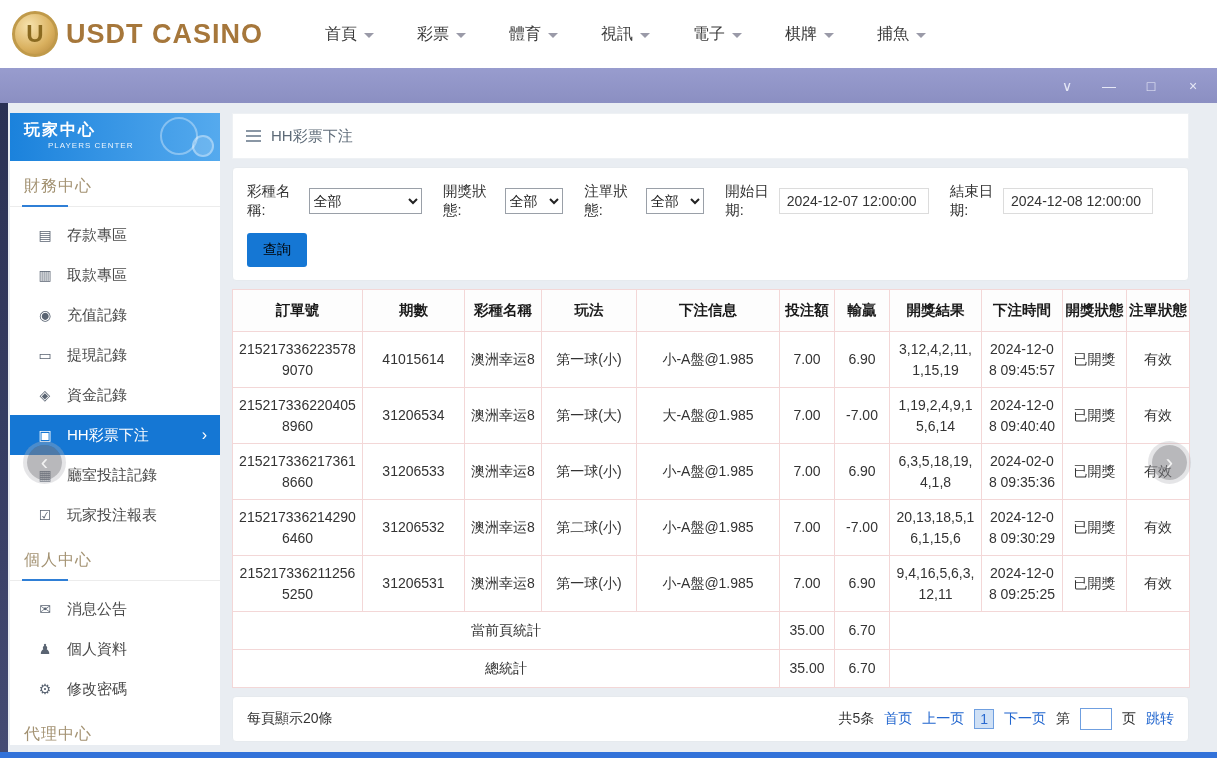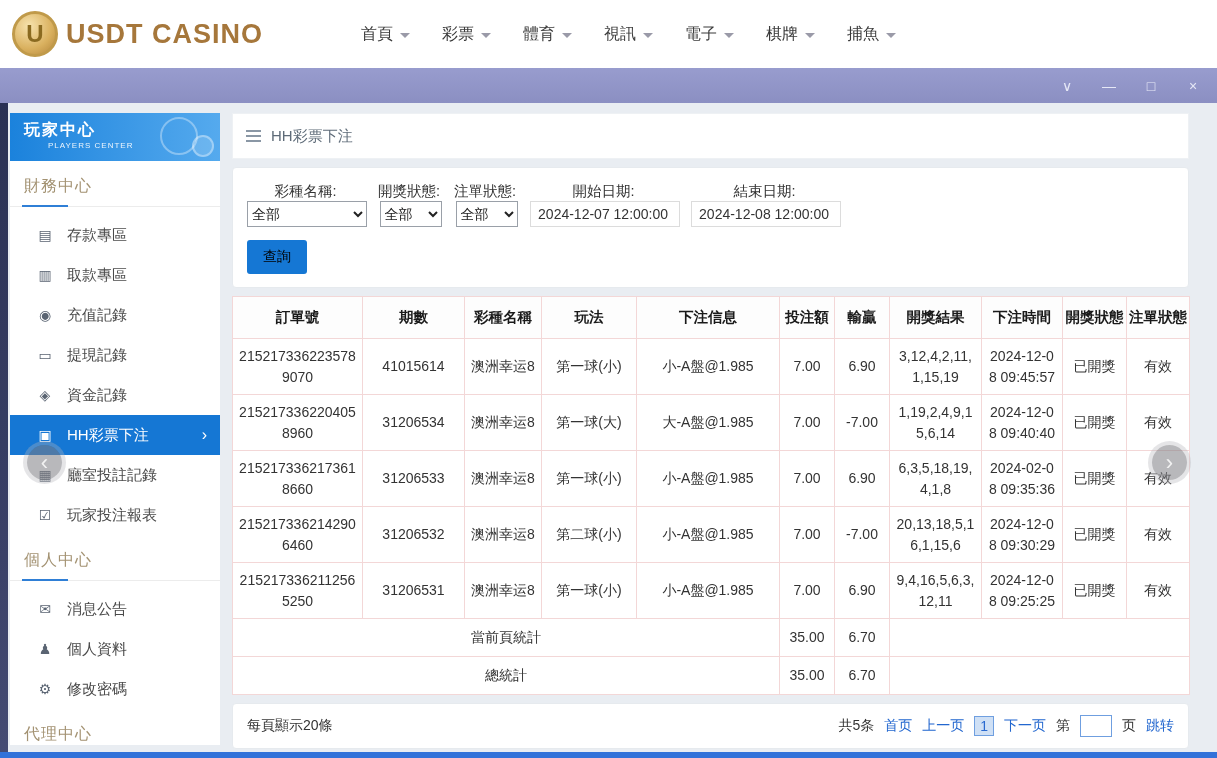--- a/index.html
+++ b/index.html
@@ -7,21 +7,21 @@
     font-family:"Liberation Sans","DejaVu Sans",sans-serif; background:#e9edf2; }
 
   
   .top-header { height:68px; background:#fff; display:flex; align-items:center; padding-left:12px; }
   .logo { display:flex; align-items:center; gap:8px; }
   .logo-coin { width:46px; height:46px; border-radius:50%;
     background:radial-gradient(circle at 35% 30%, #f7e3ae, #d9b05e 60%, #b2843a);
     border:3px solid #c09a4a; display:flex; align-items:center; justify-content:center;
     color:#8a6a20; font-weight:bold; font-size:24px; }
   .logo-text { font-size:27px; font-weight:bold; color:#a6773b; letter-spacing:1px; }
-  .main-nav { display:flex; margin-left:98px; gap:32px;text-align:center; }
+  .main-nav { display:flex; margin-left:62px; gap:43px;text-align:center; }
   .nav-item { display:flex; align-items:center; gap:7px; font-size:16px; color:#3a3a3a; cursor:pointer; }
   .caret { width:0; height:0; border-left:5px solid transparent; border-right:5px solid transparent;
     border-top:5px solid #9a9aa8; margin-top:2px; }
 
   
   .titlebar { height:35px; background:linear-gradient(180deg,#989cce,#8b8fc2);
     display:flex; align-items:center; justify-content:flex-end; padding-right:16px; gap:26px; }
   .win-ctl { color:#e6e8f6; font-size:14px; line-height:1; cursor:pointer; width:16px; text-align:center; }
 
   
@@ -63,21 +63,21 @@
   .crumb { height:46px; background:#fff; display:flex; align-items:center; gap:10px;
     padding-left:13px; border:1px solid #eef1f4; }
   .burger { display:flex; flex-direction:column; gap:3px; cursor:pointer; }
   .burger i { display:block; width:15px; height:2px; background:#8a97a5; }
   .crumb-title { font-size:15px; color:#5e6b78; }
 
   .filter-card { margin-top:8px; background:#fff; border:1px solid #e6eaee; border-radius:4px;
     padding:14px 14px 13px; }
   .filter-row { display:flex; align-items:center; font-size:14.5px; color:#333; }
   .filter-row label { margin-right:3px; }
-  .fgroup { display:flex; align-items:center; margin-right:11px;flex-direction:column; }
+  .fgroup { display:flex; align-items:center; margin-right:21px; }
   select { height:26px; font-size:14px; color:#222; border:1px solid #9aa0a8; background:#fff; }
   .sel-wide { width:120px; }
   .sel-narrow { width:62px; }
   .date-input { width:150px; height:26px; border:1px solid #dcdcdc; font-size:14px;
     color:#333; padding:0 7px; }
   .query-btn { margin-top:13px; background:#1577d4; color:#000000; border:none; border-radius:3px;
     font-size:14px; padding:8px 16px; cursor:pointer; }
 
   
   table { margin-top:8px; width:957px; border-collapse:collapse; background:#ffffff; table-layout:fixed; }

